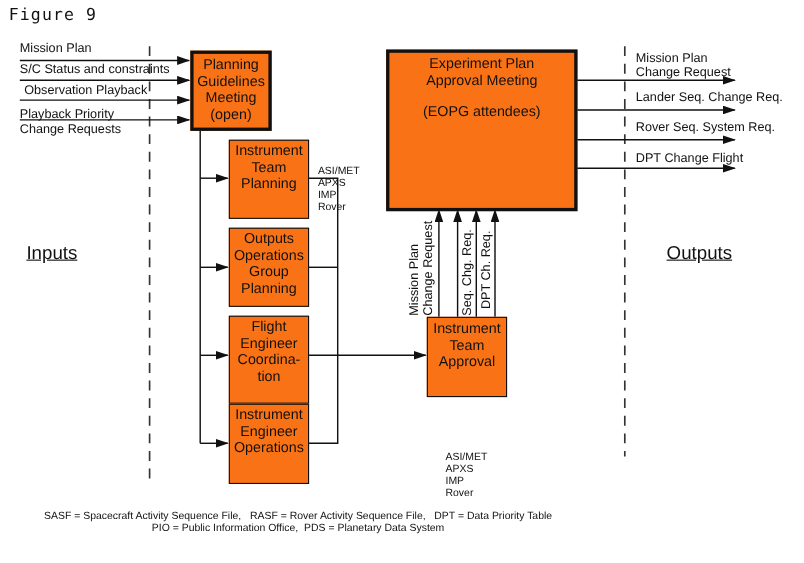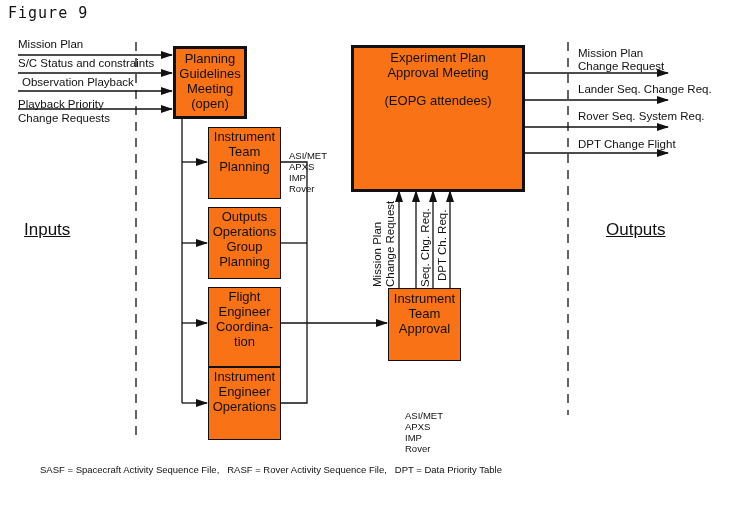--- a/index.html
+++ b/index.html
@@ -133,13 +133,14 @@
 <div class="vlbl" style="left:436px;top:281px;">DPT Ch. Req.</div>
 
 <div class="lbl" style="left:578px;top:47px;">Mission Plan</div>
 <div class="lbl" style="left:578px;top:60px;">Change Request</div>
 <div class="lbl" style="left:578px;top:83px;">Lander Seq. Change Req.</div>
 <div class="lbl" style="left:578px;top:110px;">Rover Seq. System Req.</div>
 <div class="lbl" style="left:578px;top:138px;">DPT Change Flight</div>
 
 <div class="legend">
   <div style="white-space:pre;">SASF = Spacecraft Activity Sequence File,   RASF = Rover Activity Sequence File,   DPT = Data Priority Table</div>
+  <div style="white-space:pre;">PIO = Public Information Office,  PDS = Planetary Data System</div>
 </div>
 
 </body></html>

